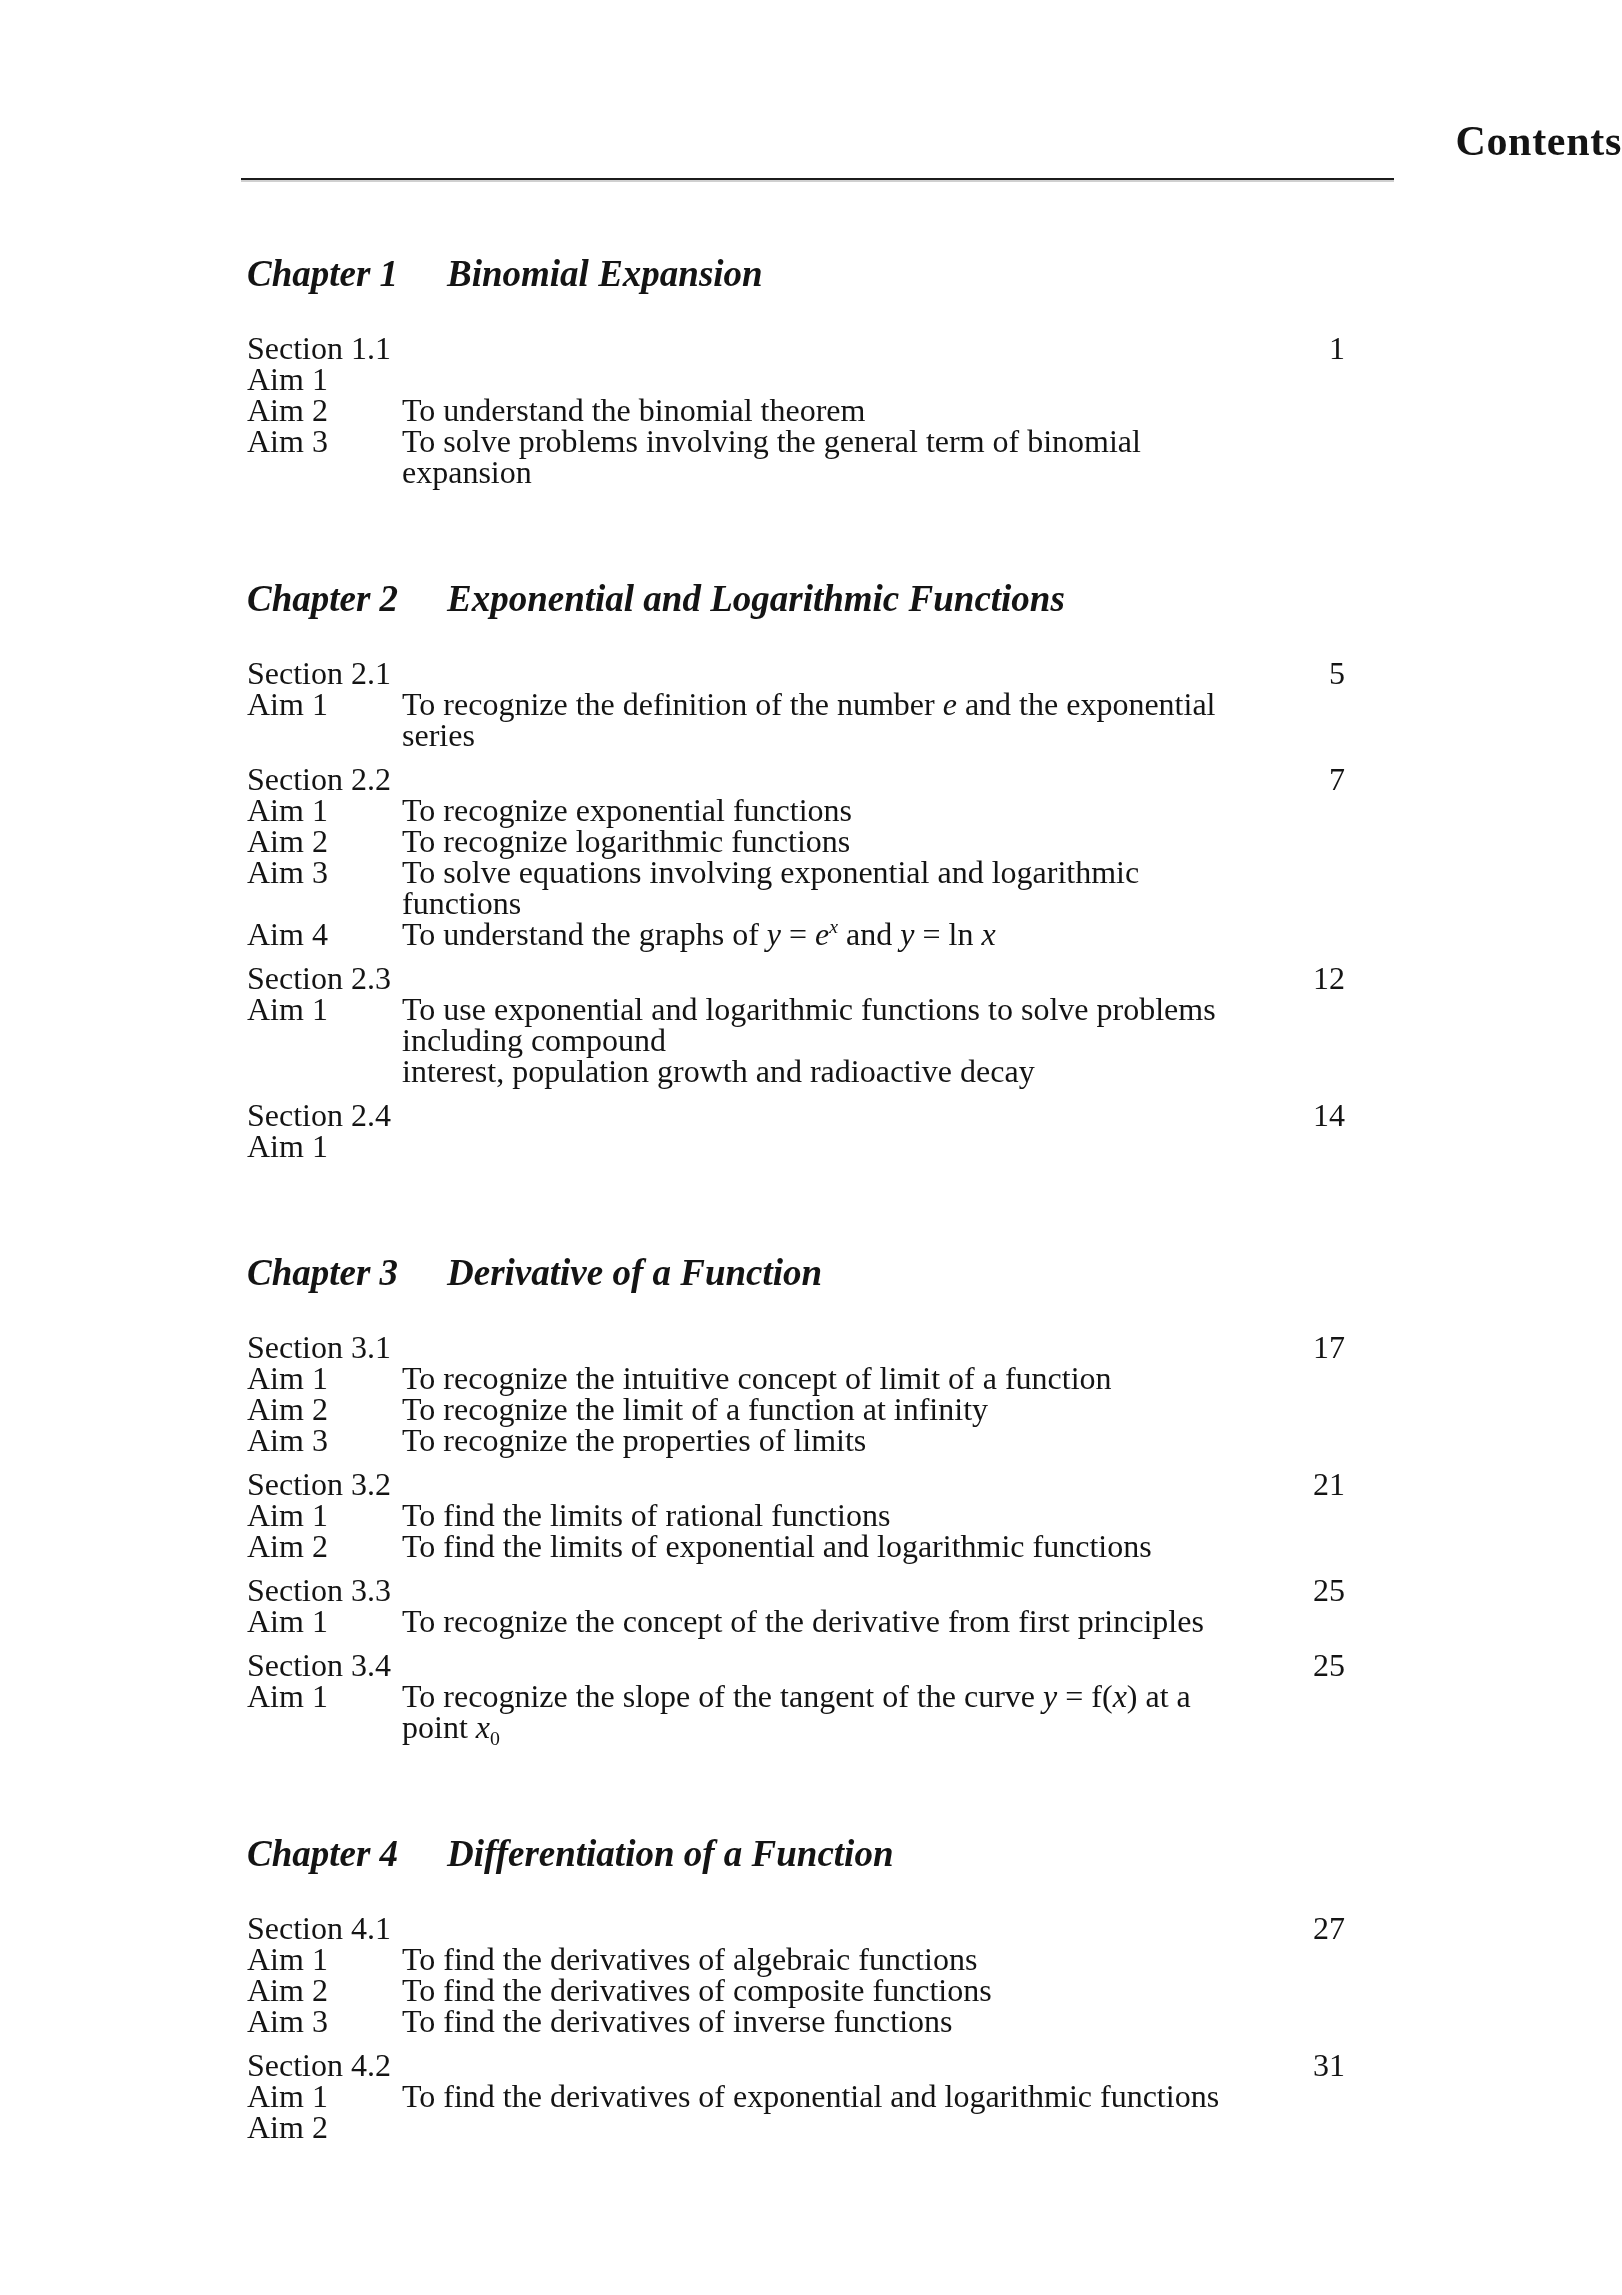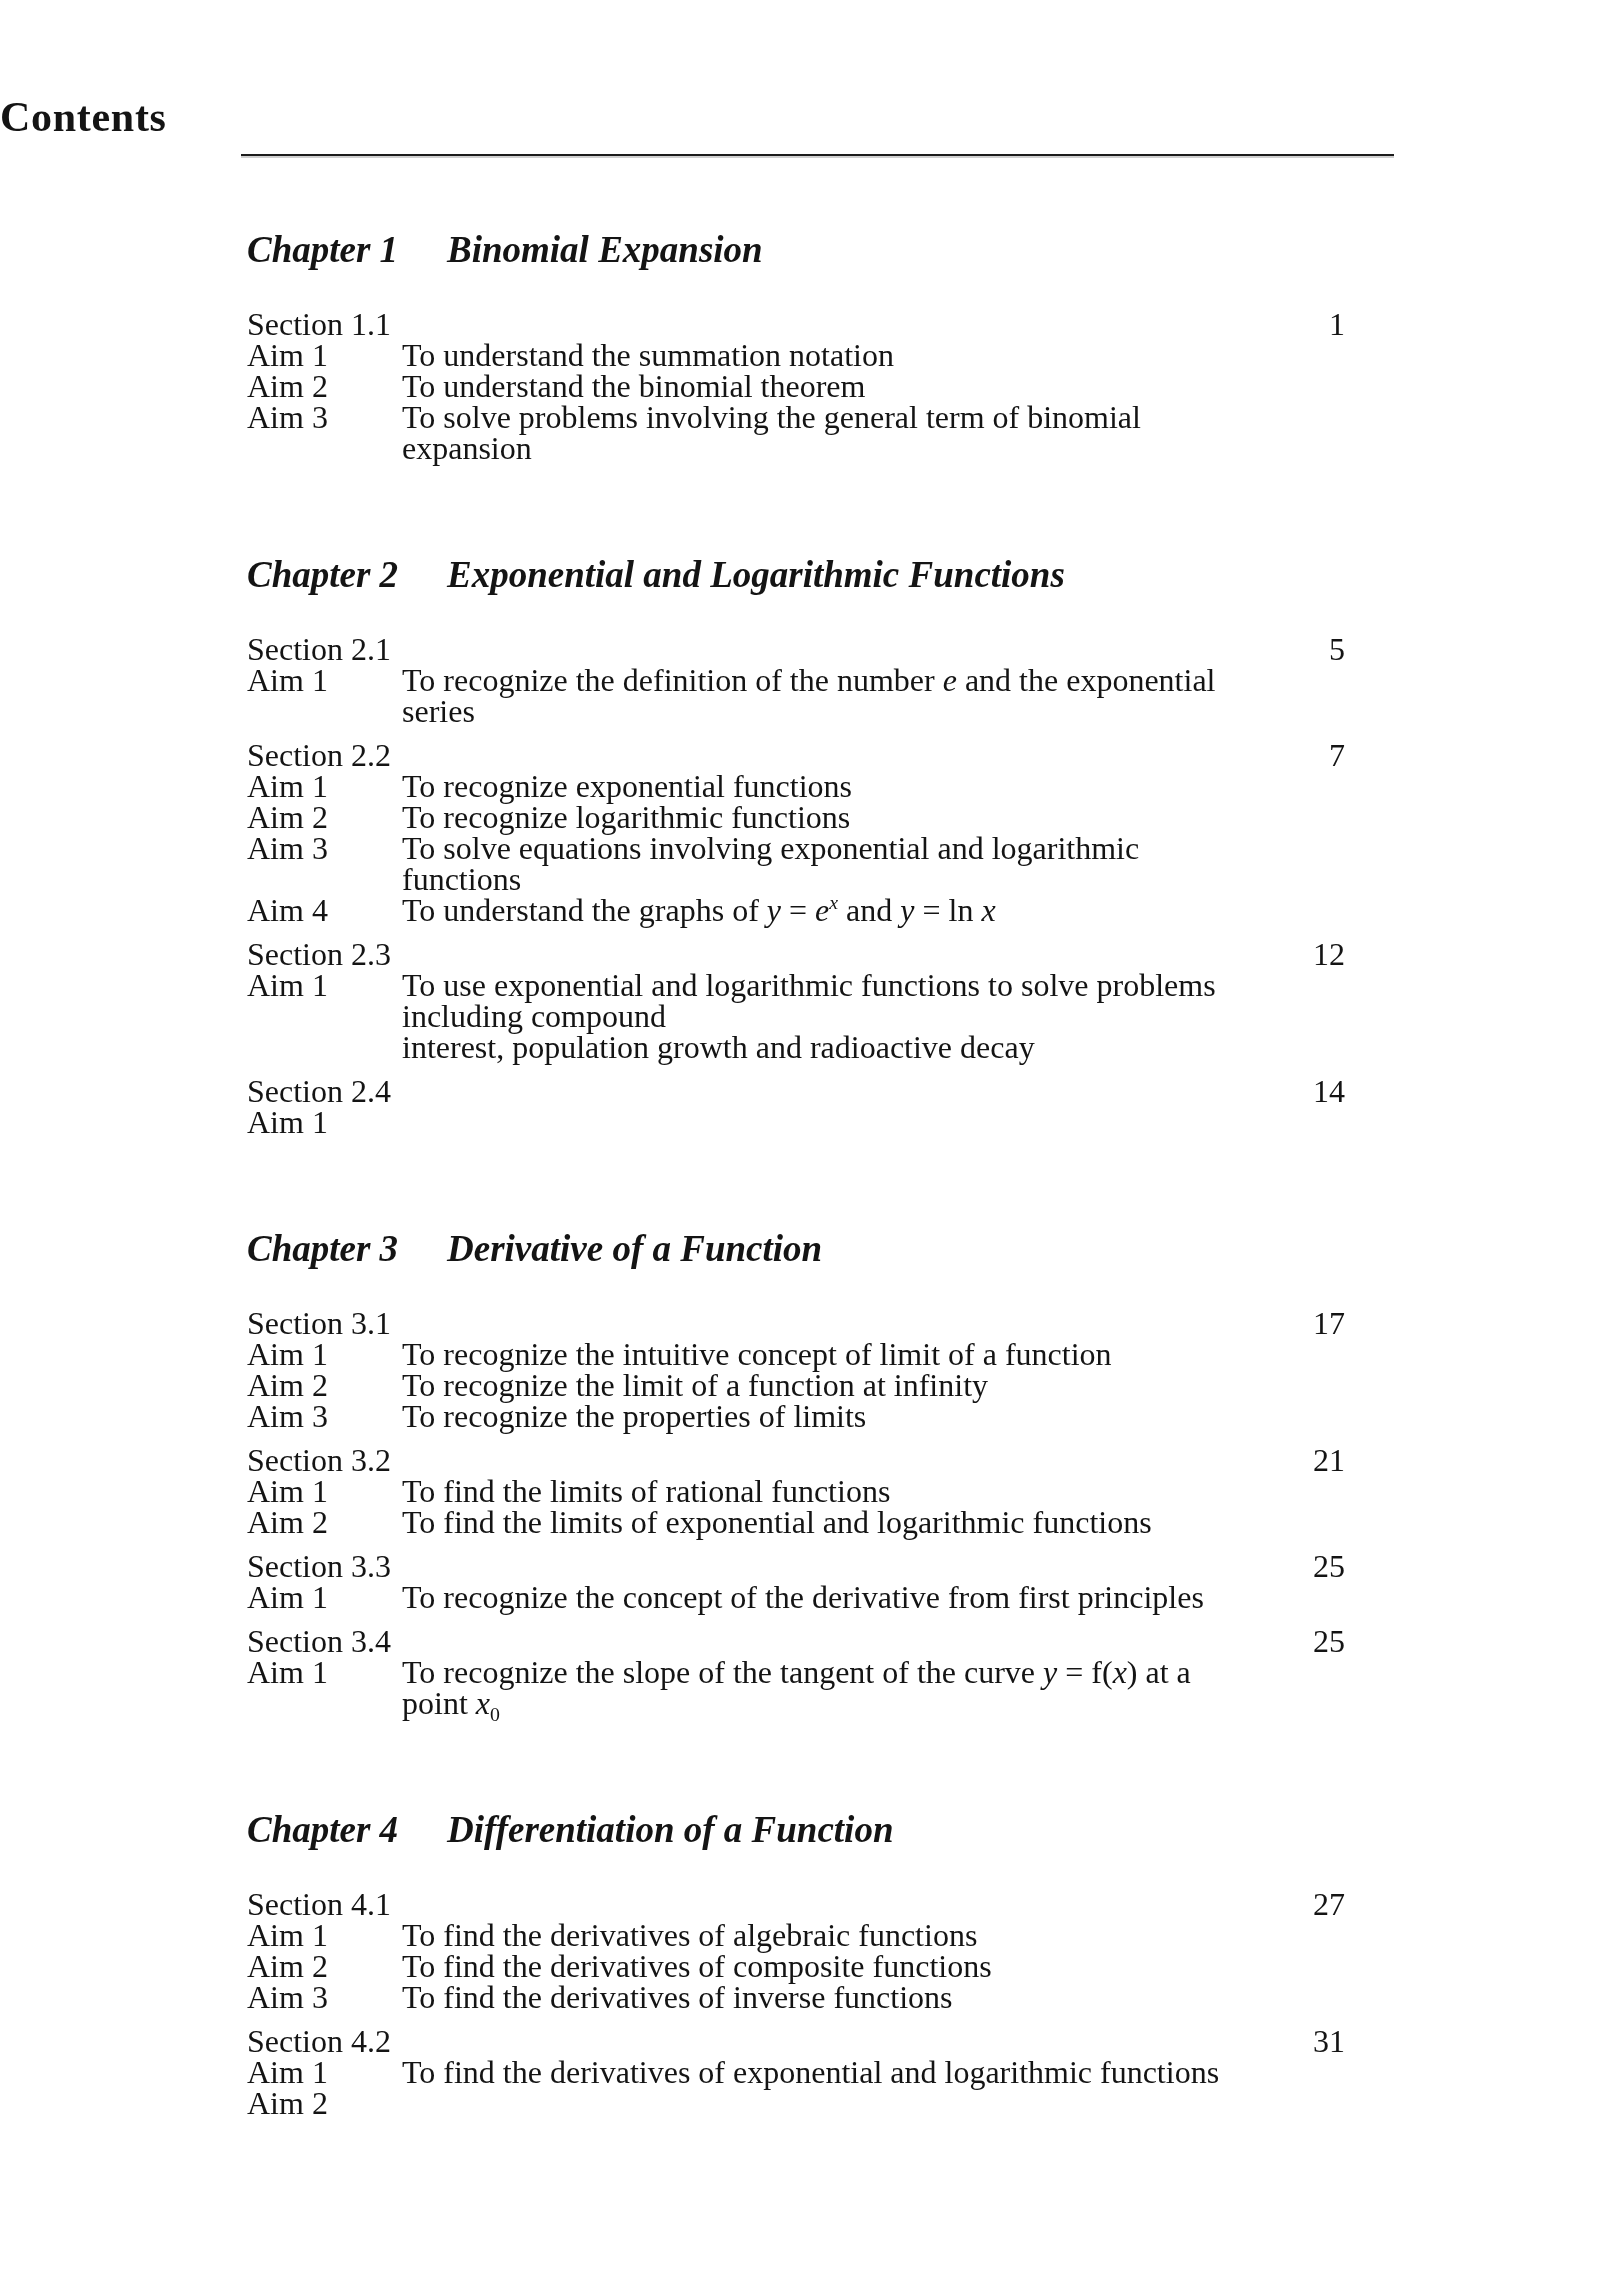--- a/index.html
+++ b/index.html
@@ -11,22 +11,22 @@
   }
   .page {
     position: relative;
     width: 1622px;
     height: 2295px;
     font-family: "Liberation Serif", "DejaVu Serif", serif;
     color: #141414;
     box-sizing: border-box;
   }
   .title {
-    margin: 96px 0 0 0;
-    text-align: left;
+    margin: 120px 0 0 0;
+    text-align: right;
     font-size: 42px;
     line-height: 42px;
     font-weight: 700;
     letter-spacing: 0.7px;
   }
   .rule {
     margin: 15.7px 0 0 241px;
     width: 1153px;
     height: 2.6px;
     background: #1c1c1c;
@@ -72,21 +72,20 @@
           <span class="ch-title">Binomial Expansion</span>
         </h2>
         <div class="group">
           <div class="row section-row">
             <span class="label">Section 1.1</span>
             <span class="desc"></span>
             <span class="page-num">1</span>
           </div>
           <div class="row aim-row">
             <span class="label">Aim 1</span>
-            <span class="desc">To understand the summation notation</span>
             <span class="page-num"></span>
           </div>
           <div class="row aim-row">
             <span class="label">Aim 2</span>
             <span class="desc">To understand the binomial theorem</span>
             <span class="page-num"></span>
           </div>
           <div class="row aim-row">
             <span class="label">Aim 3</span>
             <span class="desc">To solve problems involving the general term of binomial expansion</span>

